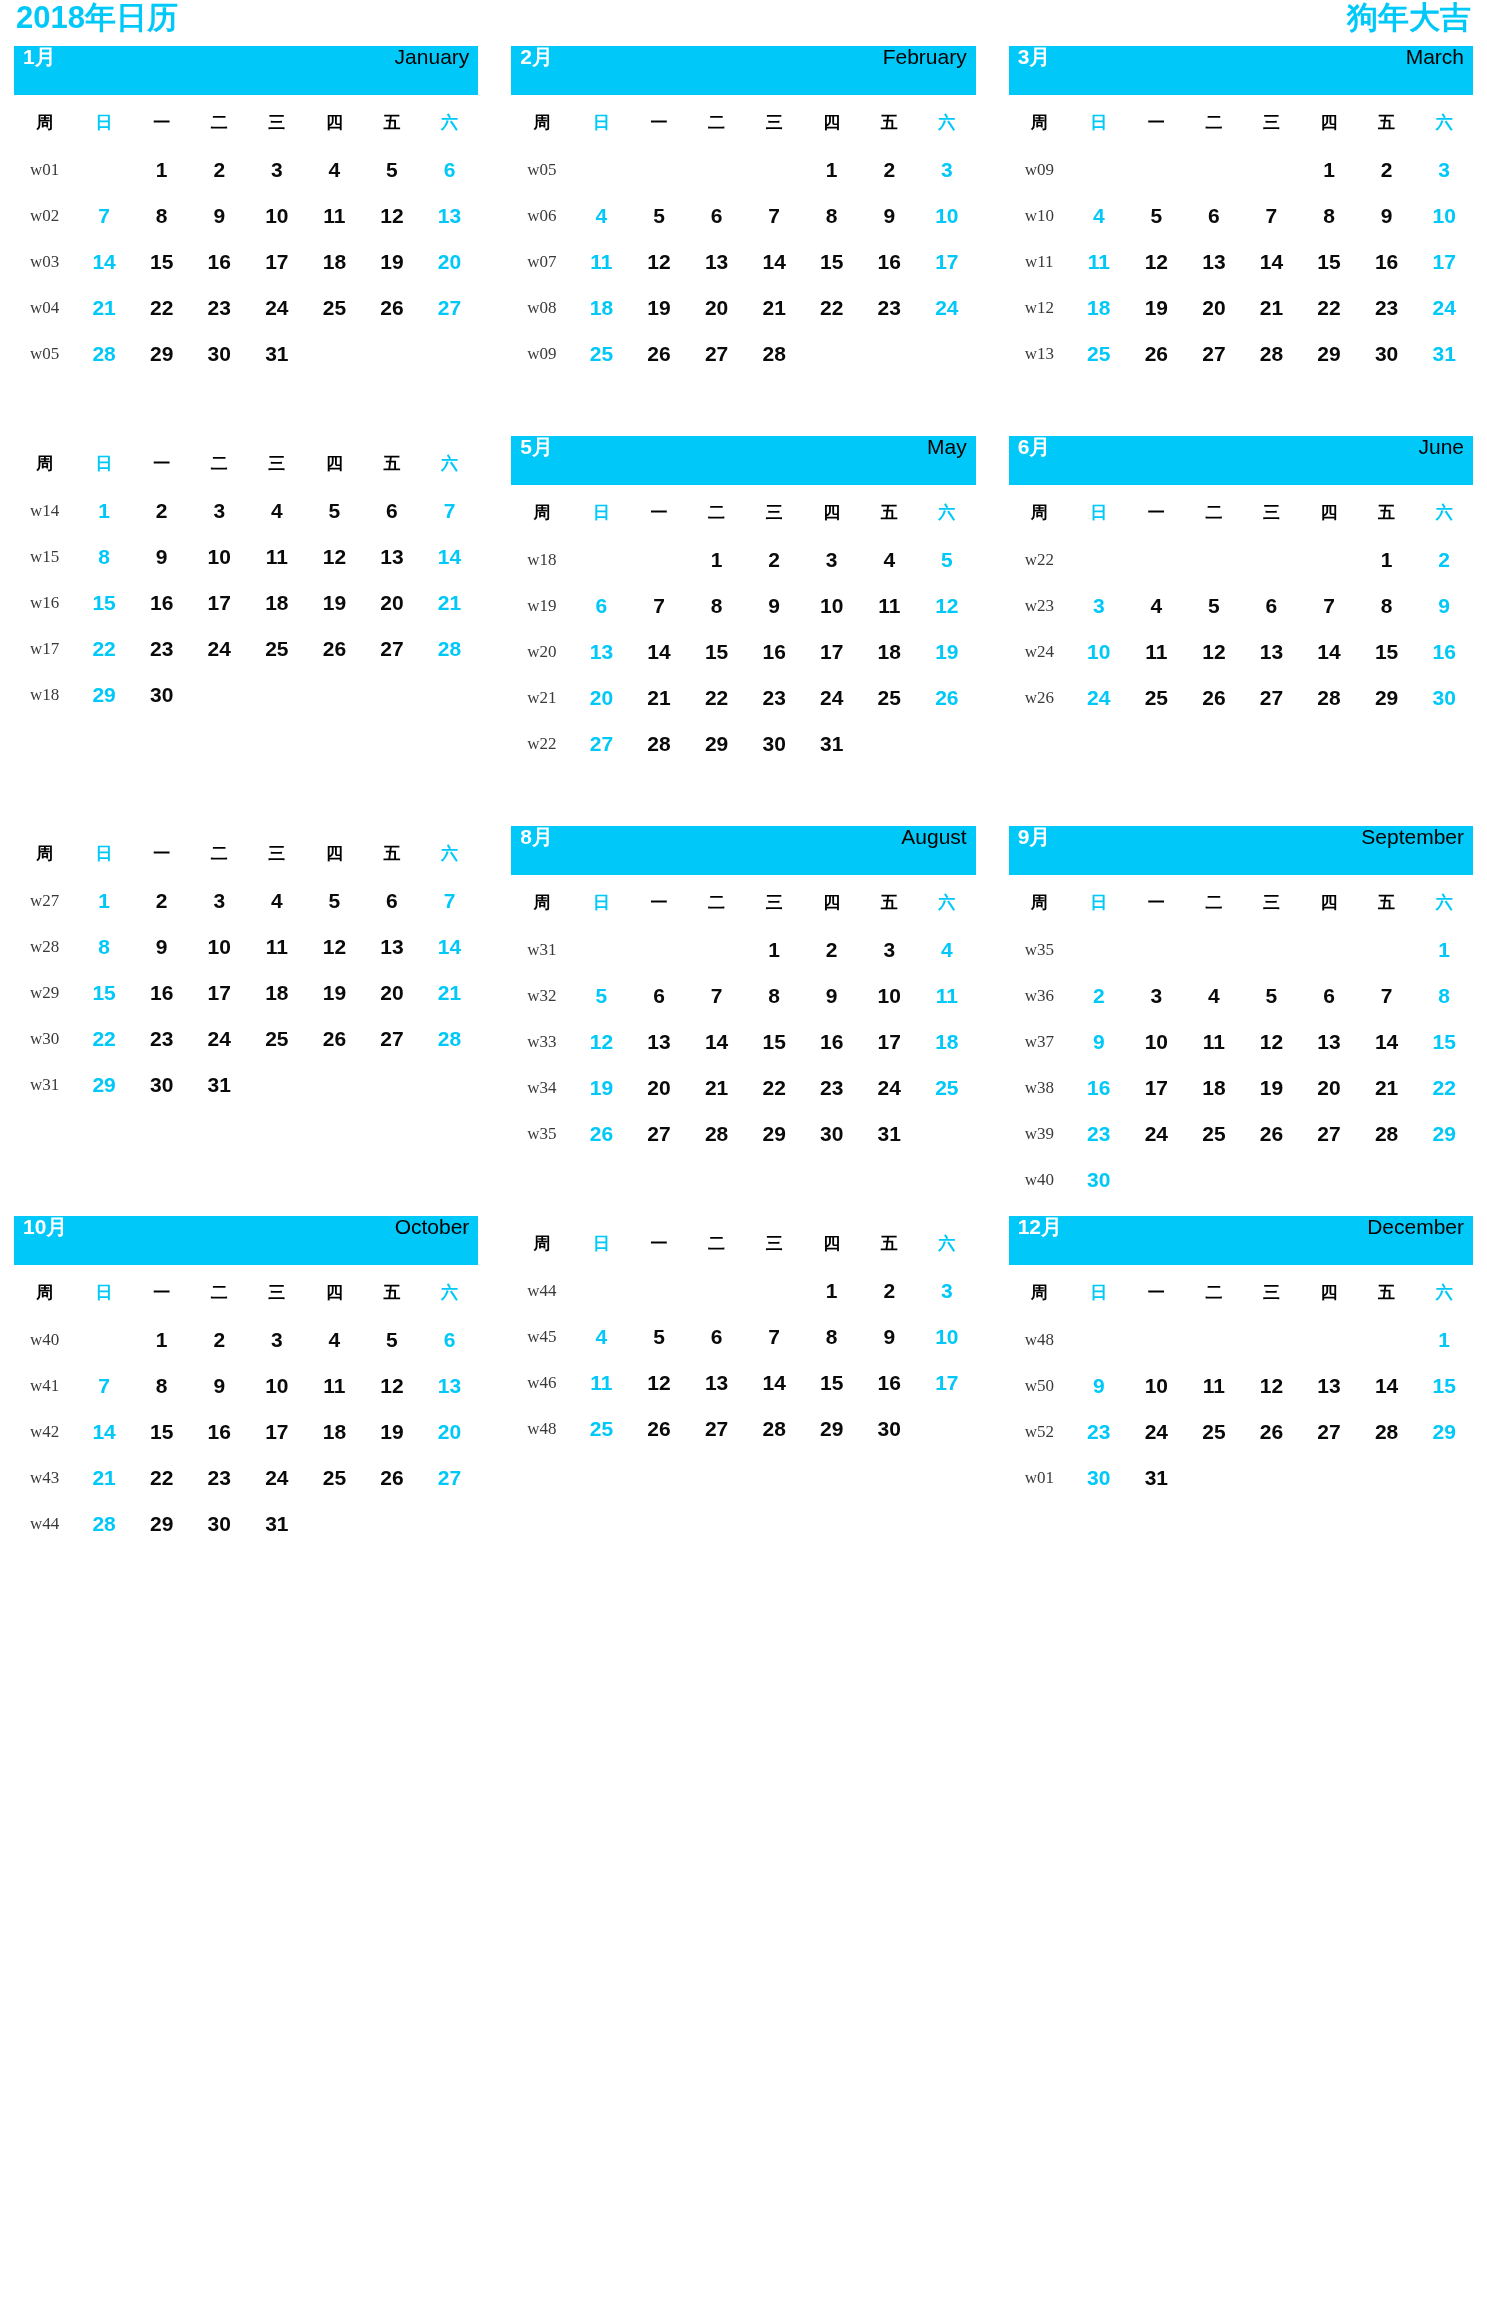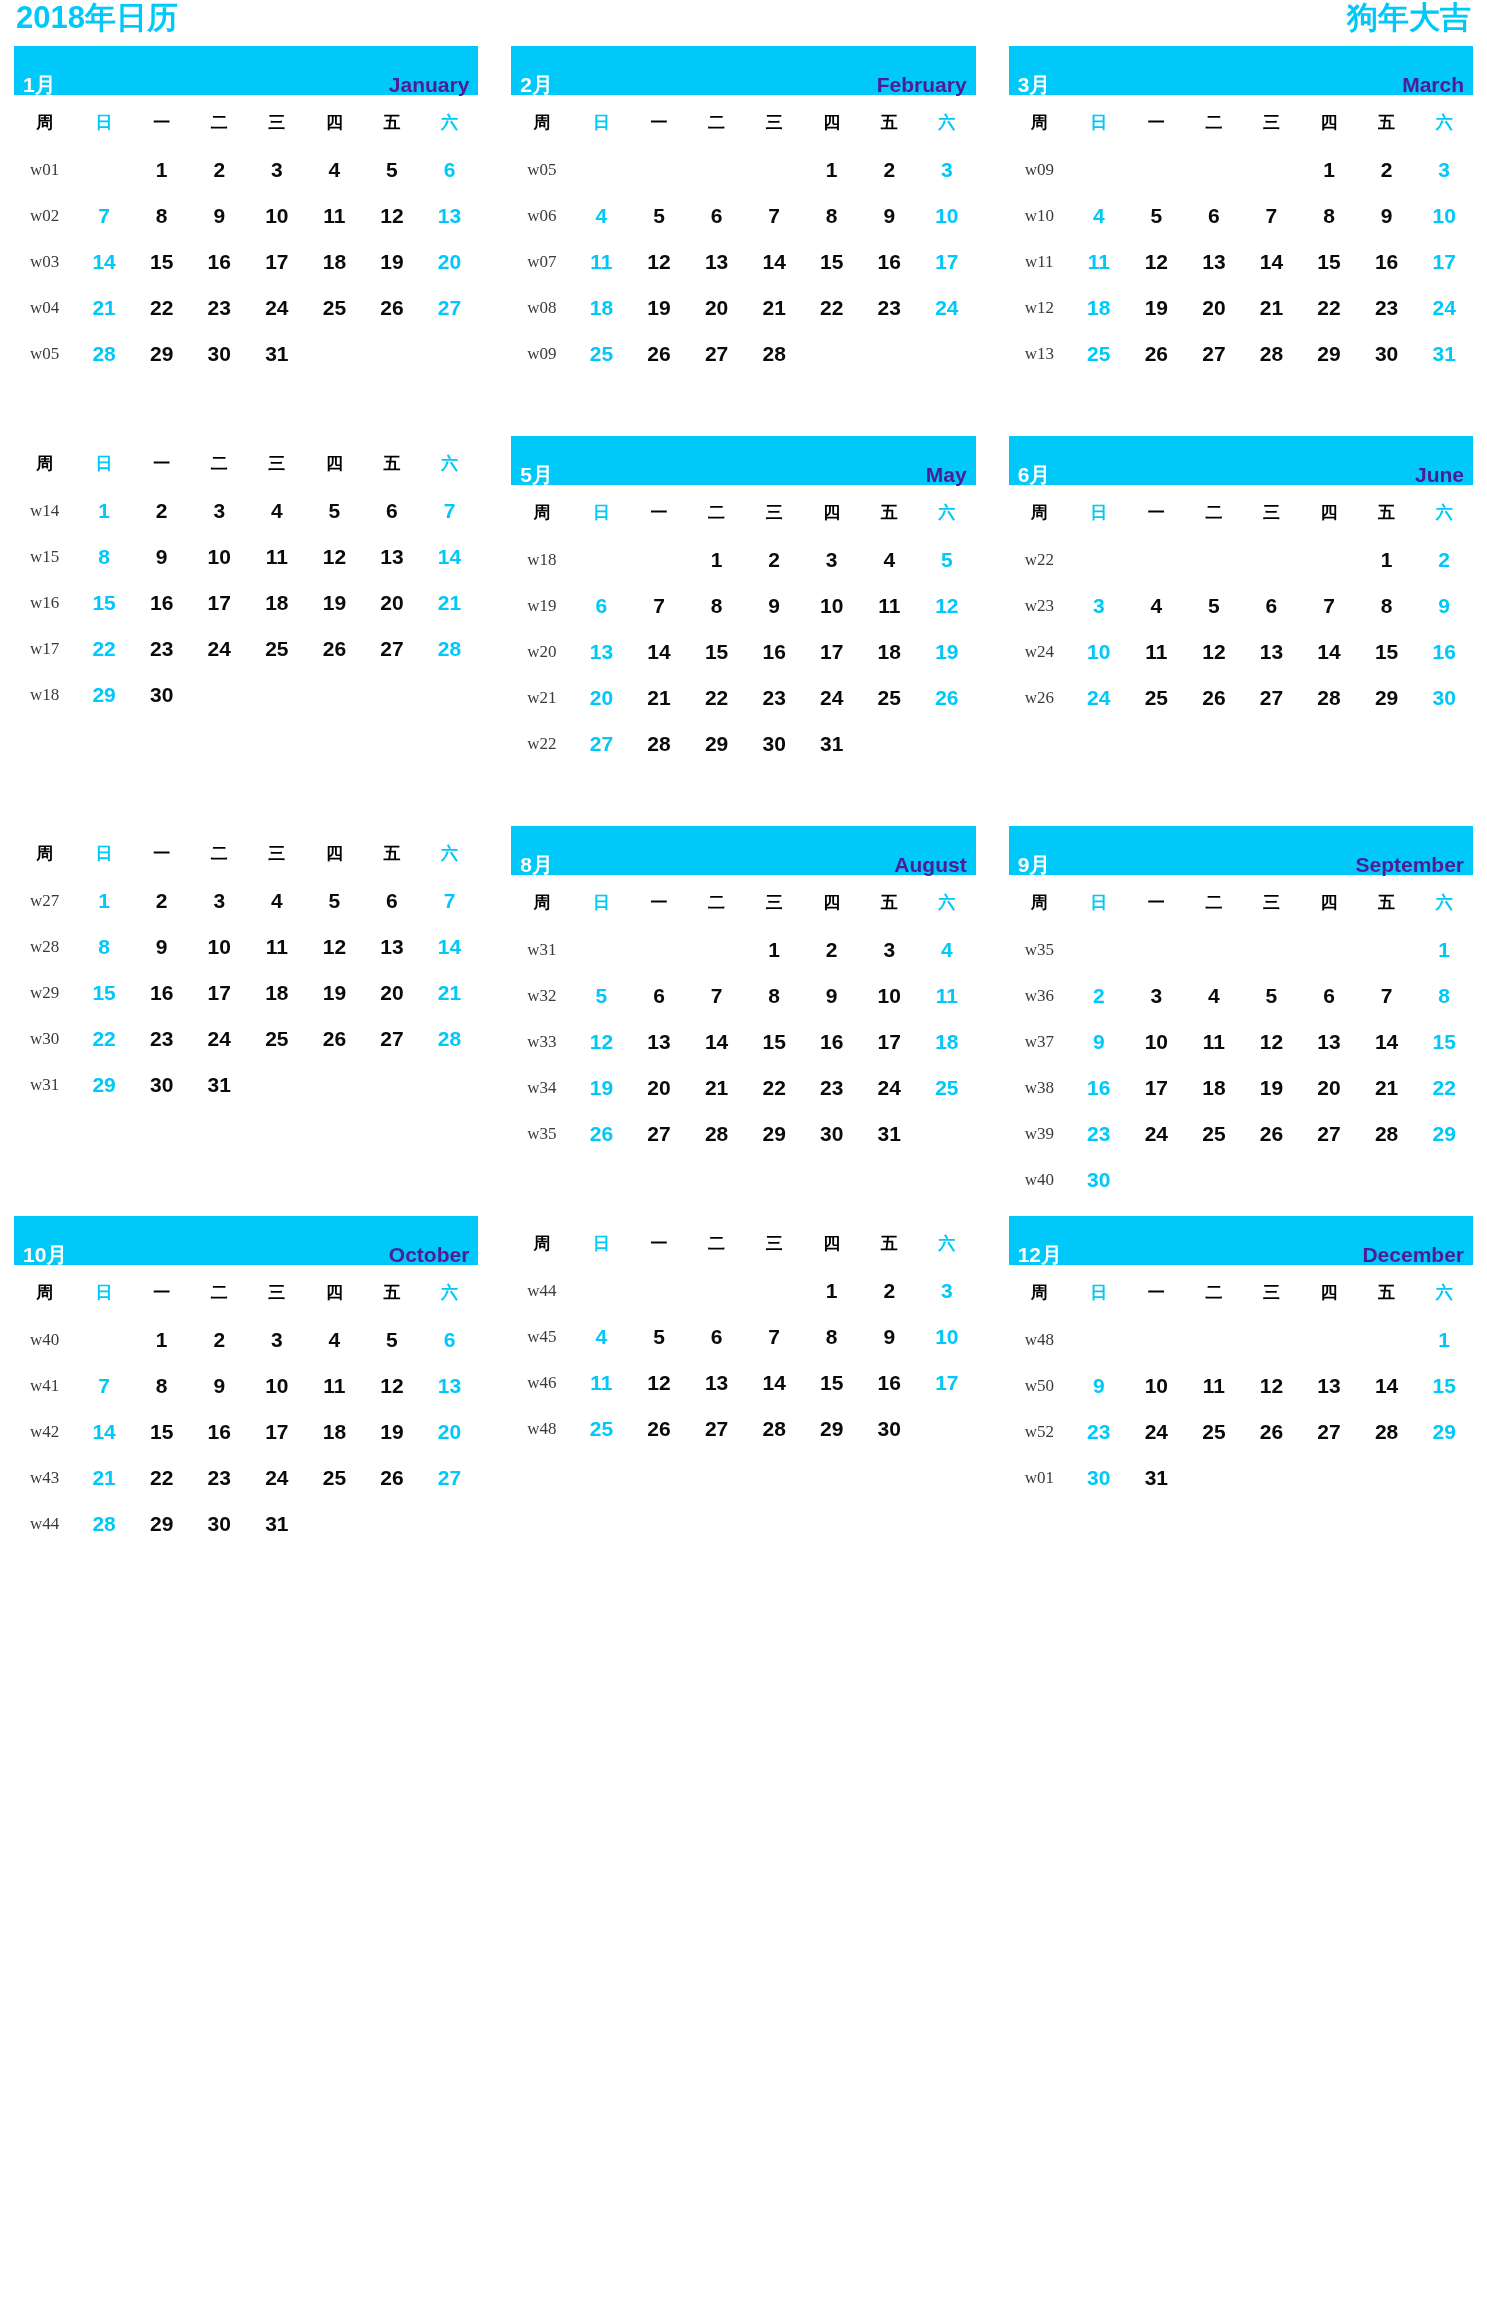--- a/index.html
+++ b/index.html
@@ -46,35 +46,35 @@
     column-gap: 33px;
     row-gap: 0px;
   }
   .month {
     position: relative;
   }
   .month-head {
     background: #00c8f8;
     height: 49px;
     display: flex;
-    align-items: flex-end;
+    align-items: flex-start;
     justify-content: space-between;
     padding: 0 9px;
     box-sizing: border-box;
   }
   .month-head .cn {
     color: #ffffff;
     font-size: 21px;
     font-weight: bold;
     line-height: 21px;
   }
   .month-head .en {
-    color: #4c1d95;
+    color: #000000;
     font-size: 21px;
-    font-weight: bold;
+    font-weight: normal;
     line-height: 21px;
   }
   table.cal {
     width: 100%;
     border-collapse: collapse;
     table-layout: fixed;
     margin-top: 2px;
   }
   table.cal th, table.cal td {
     text-align: center;

